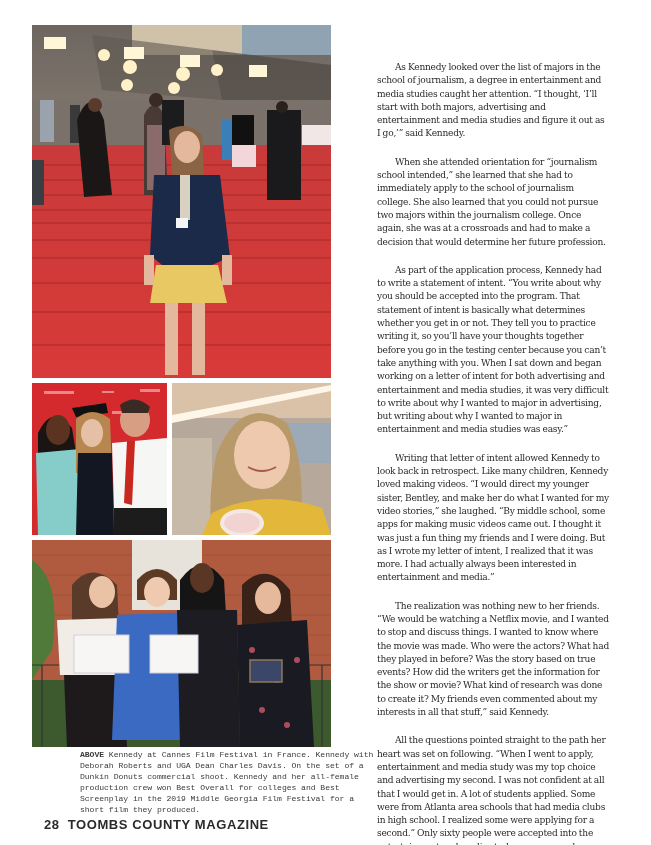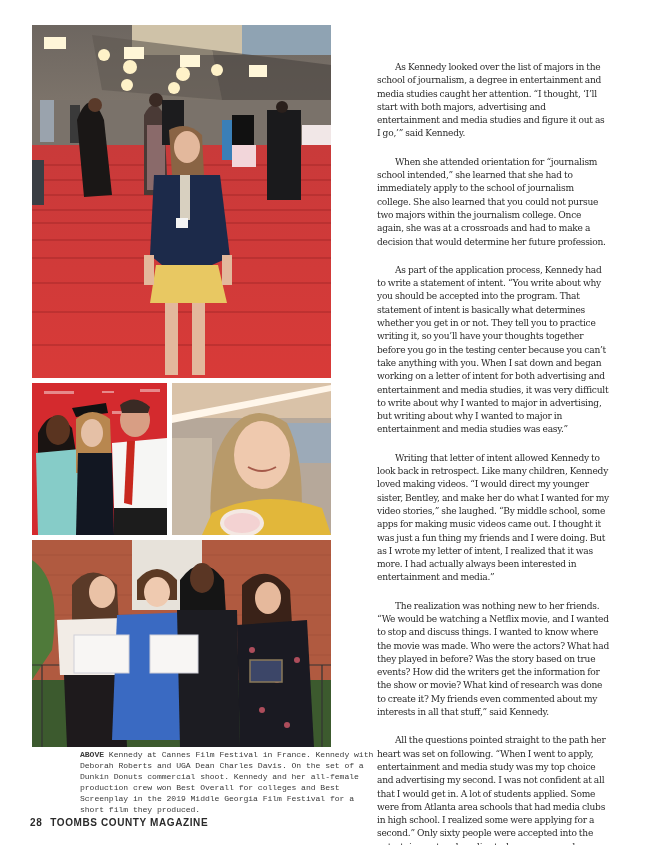--- a/index.html
+++ b/index.html
@@ -14,22 +14,22 @@
     #photo-award { left: 32px; top: 540px; width: 299px; height: 207px; }
 
     .caption {
       position: absolute; left: 32px; top: 749px; width: 300px;
       font-family: Liberation Mono, monospace; font-size: 8.1px; line-height: 11.1px;
       color: #3a3a3a; letter-spacing: -0.05px; margin-left: 48px;
     }
     .caption .lead { font-weight: bold; color: #3a3a3a; }
 
     .footer {
-      position: absolute; left: 30px; top: 817px;
-      font-family: "Liberation Sans", sans-serif; font-size: 10px; font-weight: bold;
+      position: absolute; left: 44px; top: 817px;
+      font-family: "Liberation Sans", sans-serif; font-size: 13px; font-weight: bold;
       color: #2a2a2a; letter-spacing: 0.6px;
     }
     .footer .page-num { margin-right: 8px; }
 
     .article {
       position: absolute; left: 362px; top: 46px; width: 262px;
       font-family: "DejaVu Serif", serif; font-size: 9.1px; line-height: 13.3px;
       color: #2b2b2b; letter-spacing: -0.25px; word-spacing: -0.4px;
     }
     .article p { margin: 15px; text-indent: 18px; text-align: left; }

